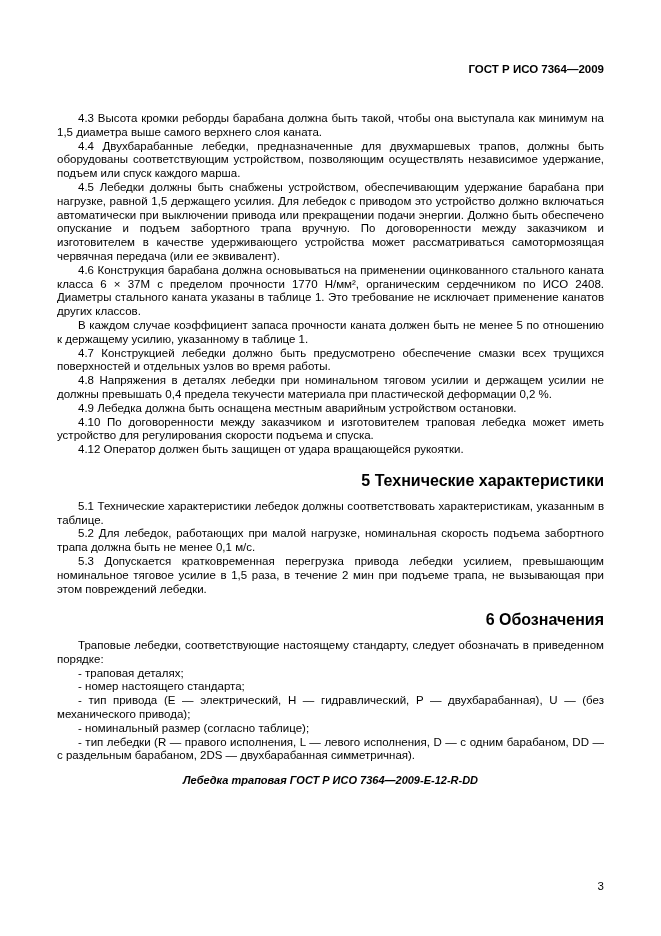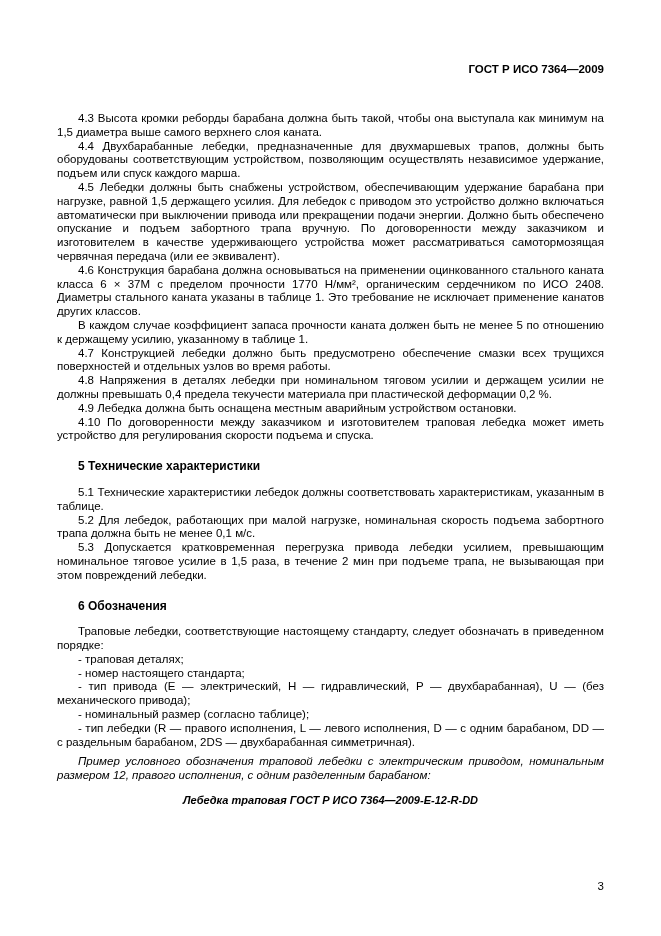--- a/index.html
+++ b/index.html
@@ -30,22 +30,22 @@
     text-align: justify;
     margin-top: 36px;
   }
   .block { }
   .block.paragraph,
   .block.list-item {
     text-indent: 21px;
   }
   .block.heading {
     font-weight: bold;
-    font-size: 12px;
-    text-align: left;
+    font-size: 16px;
+    text-align: right;
     margin: 17px 0 12px 21px;
   }
   .block.example {
     font-style: italic;
     text-indent: 21px;
     margin-top: 6px;
   }
   .block.designation {
     font-weight: bold;
     font-style: italic;
@@ -71,30 +71,30 @@
   <div class="doc-body">
       <div class="block paragraph">4.3 Высота кромки реборды барабана должна быть такой, чтобы она выступала как минимум на 1,5 диаметра выше самого верхнего слоя каната.</div>
       <div class="block paragraph">4.4 Двухбарабанные лебедки, предназначенные для двухмаршевых трапов, должны быть оборудованы соответствующим устройством, позволяющим осуществлять независимое удержание, подъем или спуск каждого марша.</div>
       <div class="block paragraph">4.5 Лебедки должны быть снабжены устройством, обеспечивающим удержание барабана при нагрузке, равной 1,5 держащего усилия. Для лебедок с приводом это устройство должно включаться автоматически при выключении привода или прекращении подачи энергии. Должно быть обеспечено опускание и подъем забортного трапа вручную. По договоренности между заказчиком и изготовителем в качестве удерживающего устройства может рассматриваться самотормозящая червячная передача (или ее эквивалент).</div>
       <div class="block paragraph">4.6 Конструкция барабана должна основываться на применении оцинкованного стального каната класса 6 × 37М с пределом прочности 1770 Н/мм², органическим сердечником по ИСО 2408. Диаметры стального каната указаны в таблице 1. Это требование не исключает применение канатов других классов.</div>
       <div class="block paragraph">В каждом случае коэффициент запаса прочности каната должен быть не менее 5 по отношению к держащему усилию, указанному в таблице 1.</div>
       <div class="block paragraph">4.7 Конструкцией лебедки должно быть предусмотрено обеспечение смазки всех трущихся поверхностей и отдельных узлов во время работы.</div>
       <div class="block paragraph">4.8 Напряжения в деталях лебедки при номинальном тяговом усилии и держащем усилии не должны превышать 0,4 предела текучести материала при пластической деформации 0,2 %.</div>
       <div class="block paragraph">4.9 Лебедка должна быть оснащена местным аварийным устройством остановки.</div>
       <div class="block paragraph">4.10 По договоренности между заказчиком и изготовителем траповая лебедка может иметь устройство для регулирования скорости подъема и спуска.</div>
+      <div class="block paragraph">4.12 Оператор должен быть защищен от удара вращающейся рукоятки.</div>
       <div class="block heading">5 Технические характеристики</div>
       <div class="block paragraph">5.1 Технические характеристики лебедок должны соответствовать характеристикам, указанным в таблице.</div>
       <div class="block paragraph">5.2 Для лебедок, работающих при малой нагрузке, номинальная скорость подъема забортного трапа должна быть не менее 0,1 м/с.</div>
       <div class="block paragraph">5.3 Допускается кратковременная перегрузка привода лебедки усилием, превышающим номинальное тяговое усилие в 1,5 раза, в течение 2 мин при подъеме трапа, не вызывающая при этом повреждений лебедки.</div>
       <div class="block heading">6 Обозначения</div>
       <div class="block paragraph">Траповые лебедки, соответствующие настоящему стандарту, следует обозначать в приведенном порядке:</div>
       <div class="block list-item">- траповая деталях;</div>
       <div class="block list-item">- номер настоящего стандарта;</div>
       <div class="block list-item">- тип привода (E — электрический, H — гидравлический, P — двухбарабанная), U — (без механического привода);</div>
       <div class="block list-item">- номинальный размер (согласно таблице);</div>
       <div class="block list-item">- тип лебедки (R — правого исполнения, L — левого исполнения, D — с одним барабаном, DD — с раздельным барабаном, 2DS — двухбарабанная симметричная).</div>
-      <div class="block example">Пример условного обозначения траповой лебедки с электрическим приводом, номинальным размером 12, правого исполнения, с одним разделенным барабаном:</div>
       <div class="block designation">Лебедка траповая ГОСТ Р ИСО 7364—2009-E-12-R-DD</div>
     </div>
   <div class="doc-footer">
     <span>3</span>
   </div>
 </div>
 
 </body></html>

